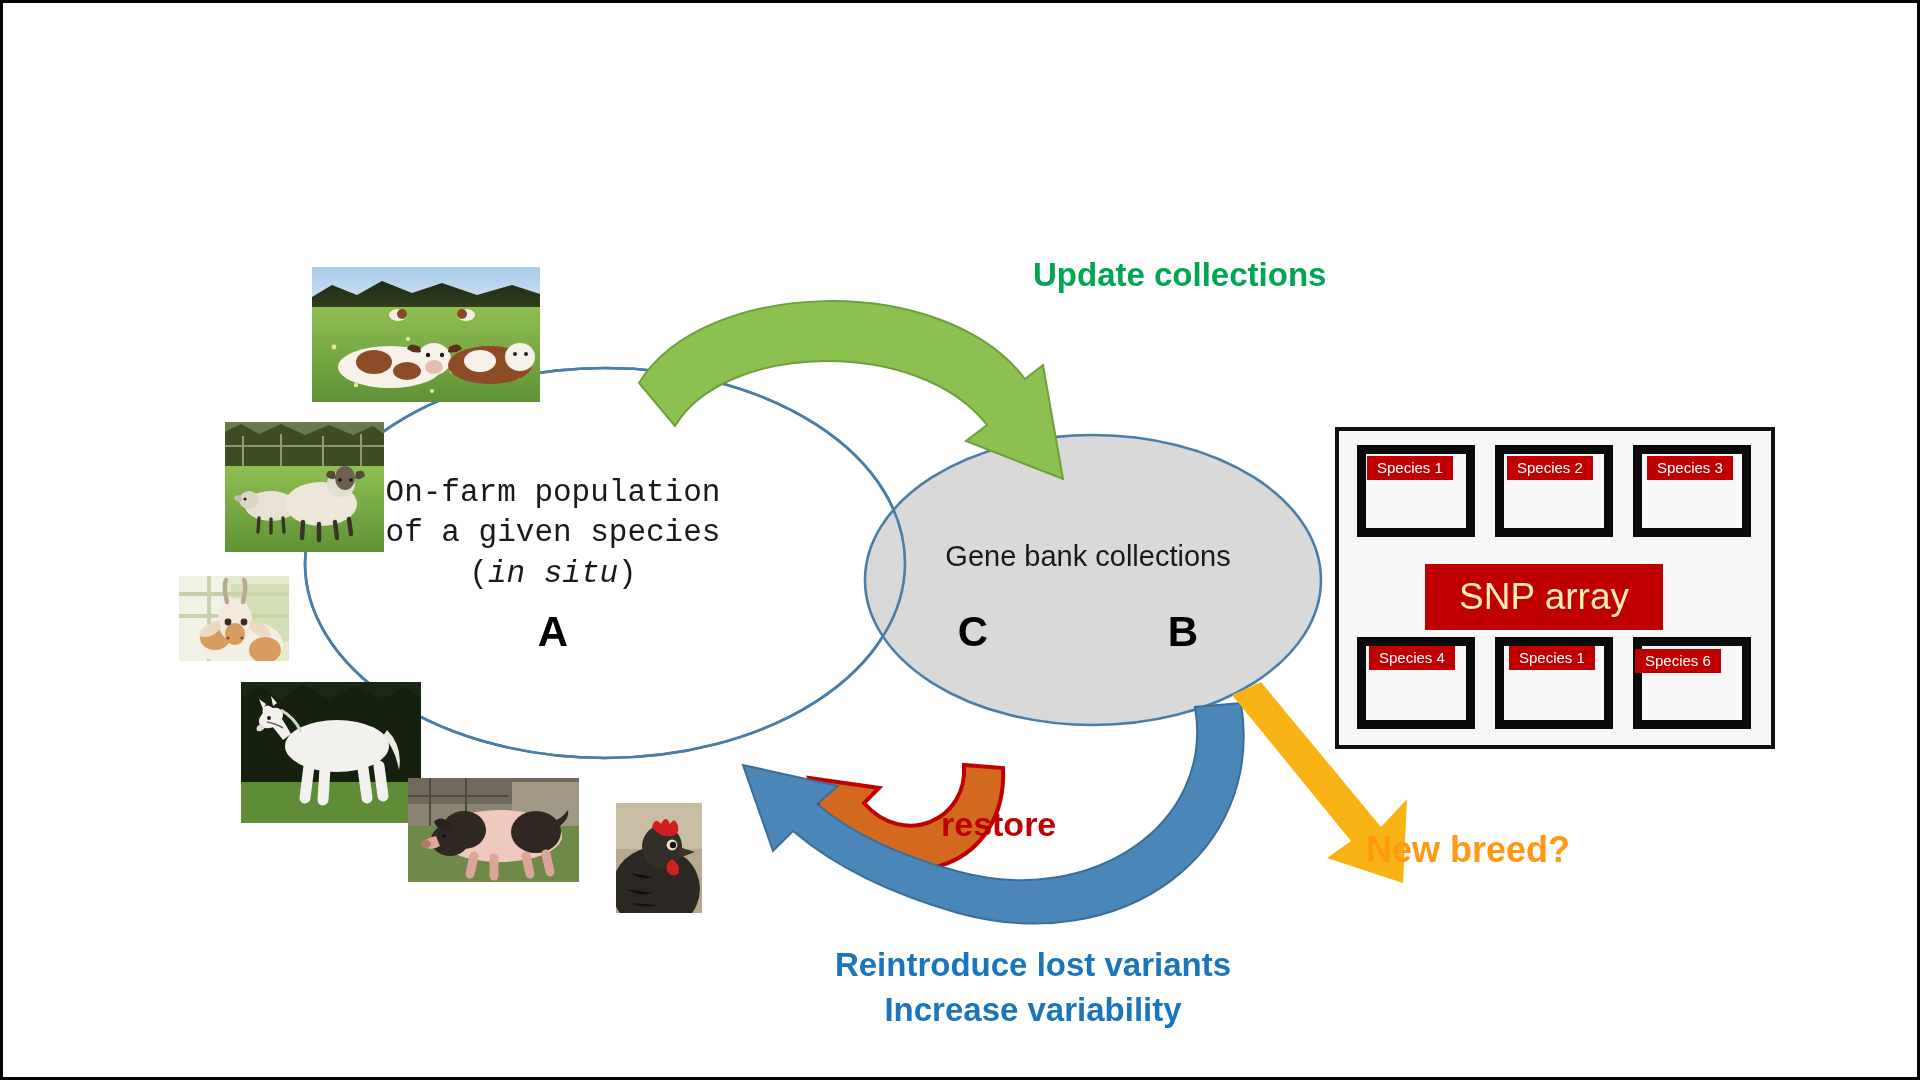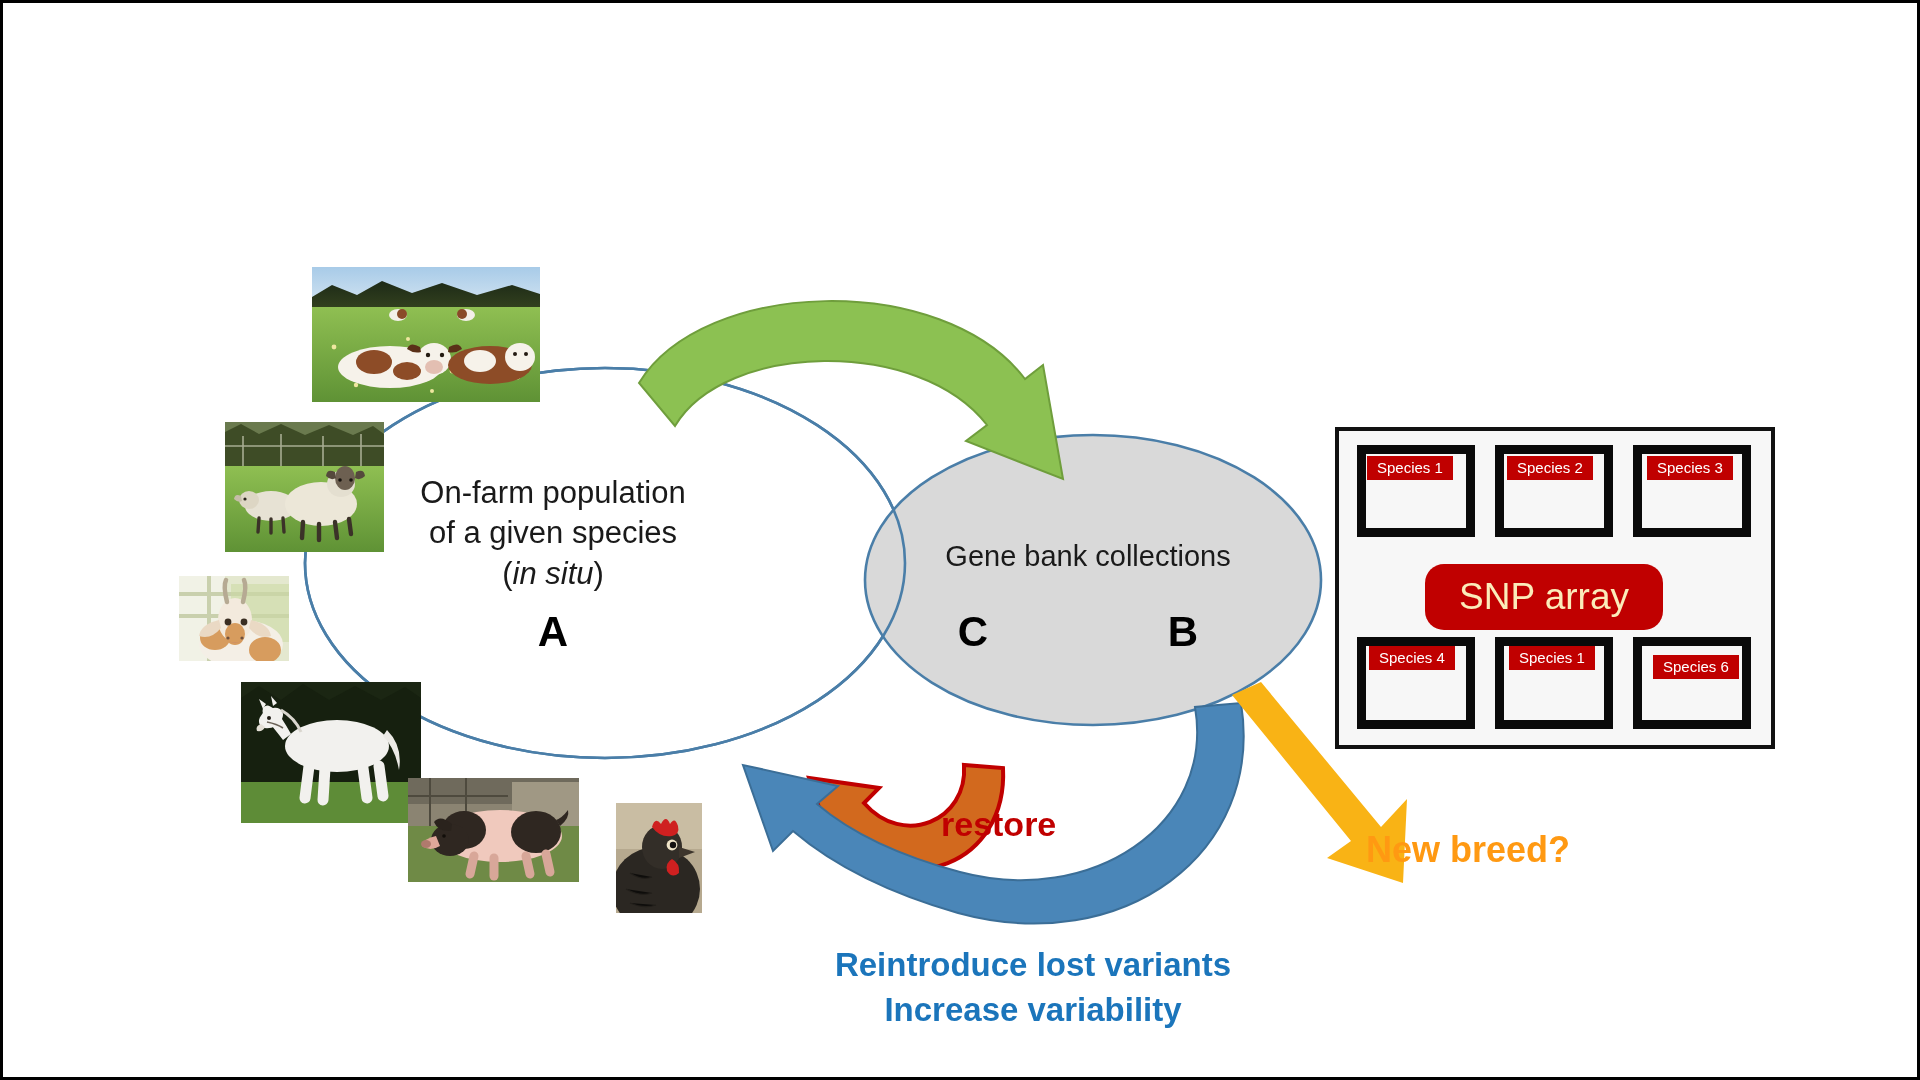--- a/index.html
+++ b/index.html
@@ -49,21 +49,21 @@
     color: #1a1a1a;
     font-family: "Liberation Sans", sans-serif;
   }
   #lbl-onfarm {
     left: 360px;
     top: 470px;
     width: 380px;
     font-size: 31px;
     line-height: 1.30;
   }
-  #lbl-onfarm .ln { display: block; }
+  #lbl-onfarm .ln { display: block; font-family: Liberation Mono, monospace; }
   #lbl-onfarm .it { font-style: italic; }
   #lbl-A {
     left: 360px;
     top: 605px;
     width: 380px;
     font-size: 42px;
     font-weight: bold;
     color: #000;
   }
   #lbl-genebank {
@@ -173,21 +173,20 @@
     top: 133px;
     width: 238px;
     height: 66px;
     background: #C00000;
     color: #FBECBA;
     font-size: 37px;
     display: flex;
     align-items: center;
     justify-content: center;
     font-family: "Liberation Sans", sans-serif;
-    border-radius: 19px;
   }
 </style>
 </head>
 <body>
 
 <div id="slide">
 
 
   <svg id="canvas" viewBox="0 0 1920 1080">
     <defs>
@@ -460,20 +459,21 @@
     <span class="ln">of a given species</span>
     <span class="ln"><span>(</span><span class="it">in situ</span><span>)</span></span>
   </div>
   <div class="ell-text" id="lbl-A">A</div>
 
   <div class="ell-text" id="lbl-genebank">Gene bank collections</div>
   <div class="ell-text" id="lbl-C">C</div>
   <div class="ell-text" id="lbl-B">B</div>
 
   <div class="anno" id="anno-green">
+    <span class="ln">Update collections</span>
   </div>
 
   <div class="anno" id="anno-blue">
     <span class="ln">Reintroduce lost variants</span>
     <span class="ln">Increase variability</span>
   </div>
 
   <div class="anno" id="anno-restore">restore</div>
   <div class="anno" id="anno-newbreed">New breed?</div>
 
@@ -488,18 +488,18 @@
     <div class="snp-cell" style="left:294px; top:14px; width:118px; height:92px;"></div>
     <div class="snp-cell" style="left:18px; top:206px; width:118px; height:92px;"></div>
     <div class="snp-cell" style="left:156px; top:206px; width:118px; height:92px;"></div>
     <div class="snp-cell" style="left:294px; top:206px; width:118px; height:92px;"></div>
 
     <div class="snp-tag" style="left:28px; top:25px;">Species 1</div>
     <div class="snp-tag" style="left:168px; top:25px;">Species 2</div>
     <div class="snp-tag" style="left:308px; top:25px;">Species 3</div>
     <div class="snp-tag" style="left:30px; top:215px;">Species 4</div>
     <div class="snp-tag" style="left:170px; top:215px;">Species 1</div>
-    <div class="snp-tag" style="left:314px; top:218px;margin-top:6px;">Species 6</div>
+    <div class="snp-tag" style="left:296px; top:218px;">Species 6</div>
 
     <div id="snp-title">SNP array</div>
   </div>
 
 </div>
 
 </body></html>

